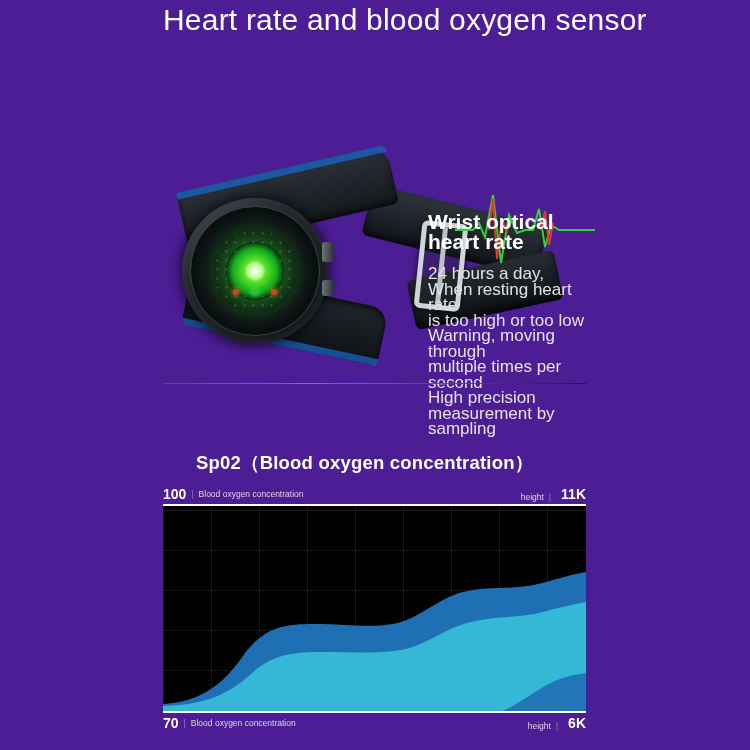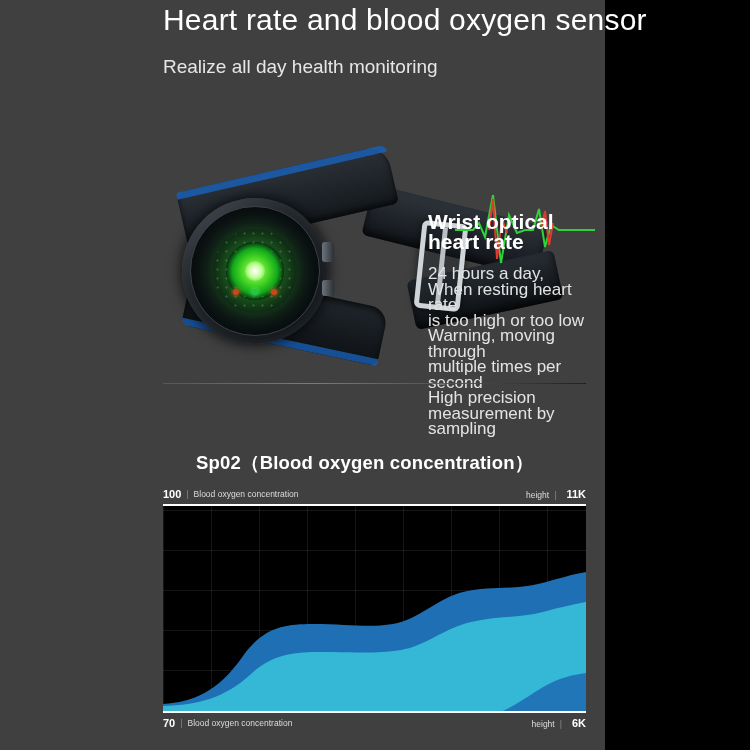--- a/index.html
+++ b/index.html
@@ -4,22 +4,22 @@
 <style>
   * { box-sizing: border-box; margin: 0; padding: 0; }
   html, body {
     width: 750px; height: 750px;
     background: #000000;
     font-family: "Liberation Sans", sans-serif;
     overflow: hidden;
   }
   .page {
     position: relative;
-    width: 605px; height: 750px;
-    background: #404040;
+    width: 750px; height: 750px;
+    background: #4c1d95;
     color: #ffffff;
     padding-left: 20px;
   }
 
   
   .header {
     position: absolute;
     left: 163px; top: 2px;
     width: 560px;
   }
@@ -205,21 +205,21 @@
   .bar {
     position:absolute; left:0; width:100%;
     height: 16px;
     display:flex; align-items:center;
     font-size: 8.5px;
     color:#d9d9d9;
   }
   .bar.top { top:0; }
   .bar.bottom { bottom:0; }
   .bar .num {
-    color:#ffffff; font-weight:700; font-size:11px; padding-right:5px;
+    color:#ffffff; font-weight:700; font-size:14px; padding-right:5px;
   }
   .bar .sep { color:#8a8a8a; padding-right:5px; }
   .bar .lbl { color:#dcdcdc; }
   .bar .right { margin-left:auto; display:flex; align-items:flex-end; }
   .bar .right .num { padding-right:0; padding-left:5px; }
   .rule {
     position:absolute; left:0; width:100%; height:2px; background:#ffffff;
   }
   .rule.top { top:18px; }
   .rule.bottom { bottom:18px; }
@@ -234,21 +234,20 @@
   }
   .plot svg { display:block; width:100%; height:100%; }
 </style>
 </head>
 <body>
 
 <div class="page">
 
   <div class="header">
     <div class="title">Heart rate and blood oxygen sensor</div>
-    <div class="subtitle">Realize all day health monitoring</div>
   </div>
 
   <div class="hero">
     <div class="strap-right"></div>
     <div class="strap-right2"></div>
     <div class="strap-top"></div>
     <div class="strap-bottom"></div>
     <div class="buckle">
       <div class="buckle-bar"></div>
     </div>

